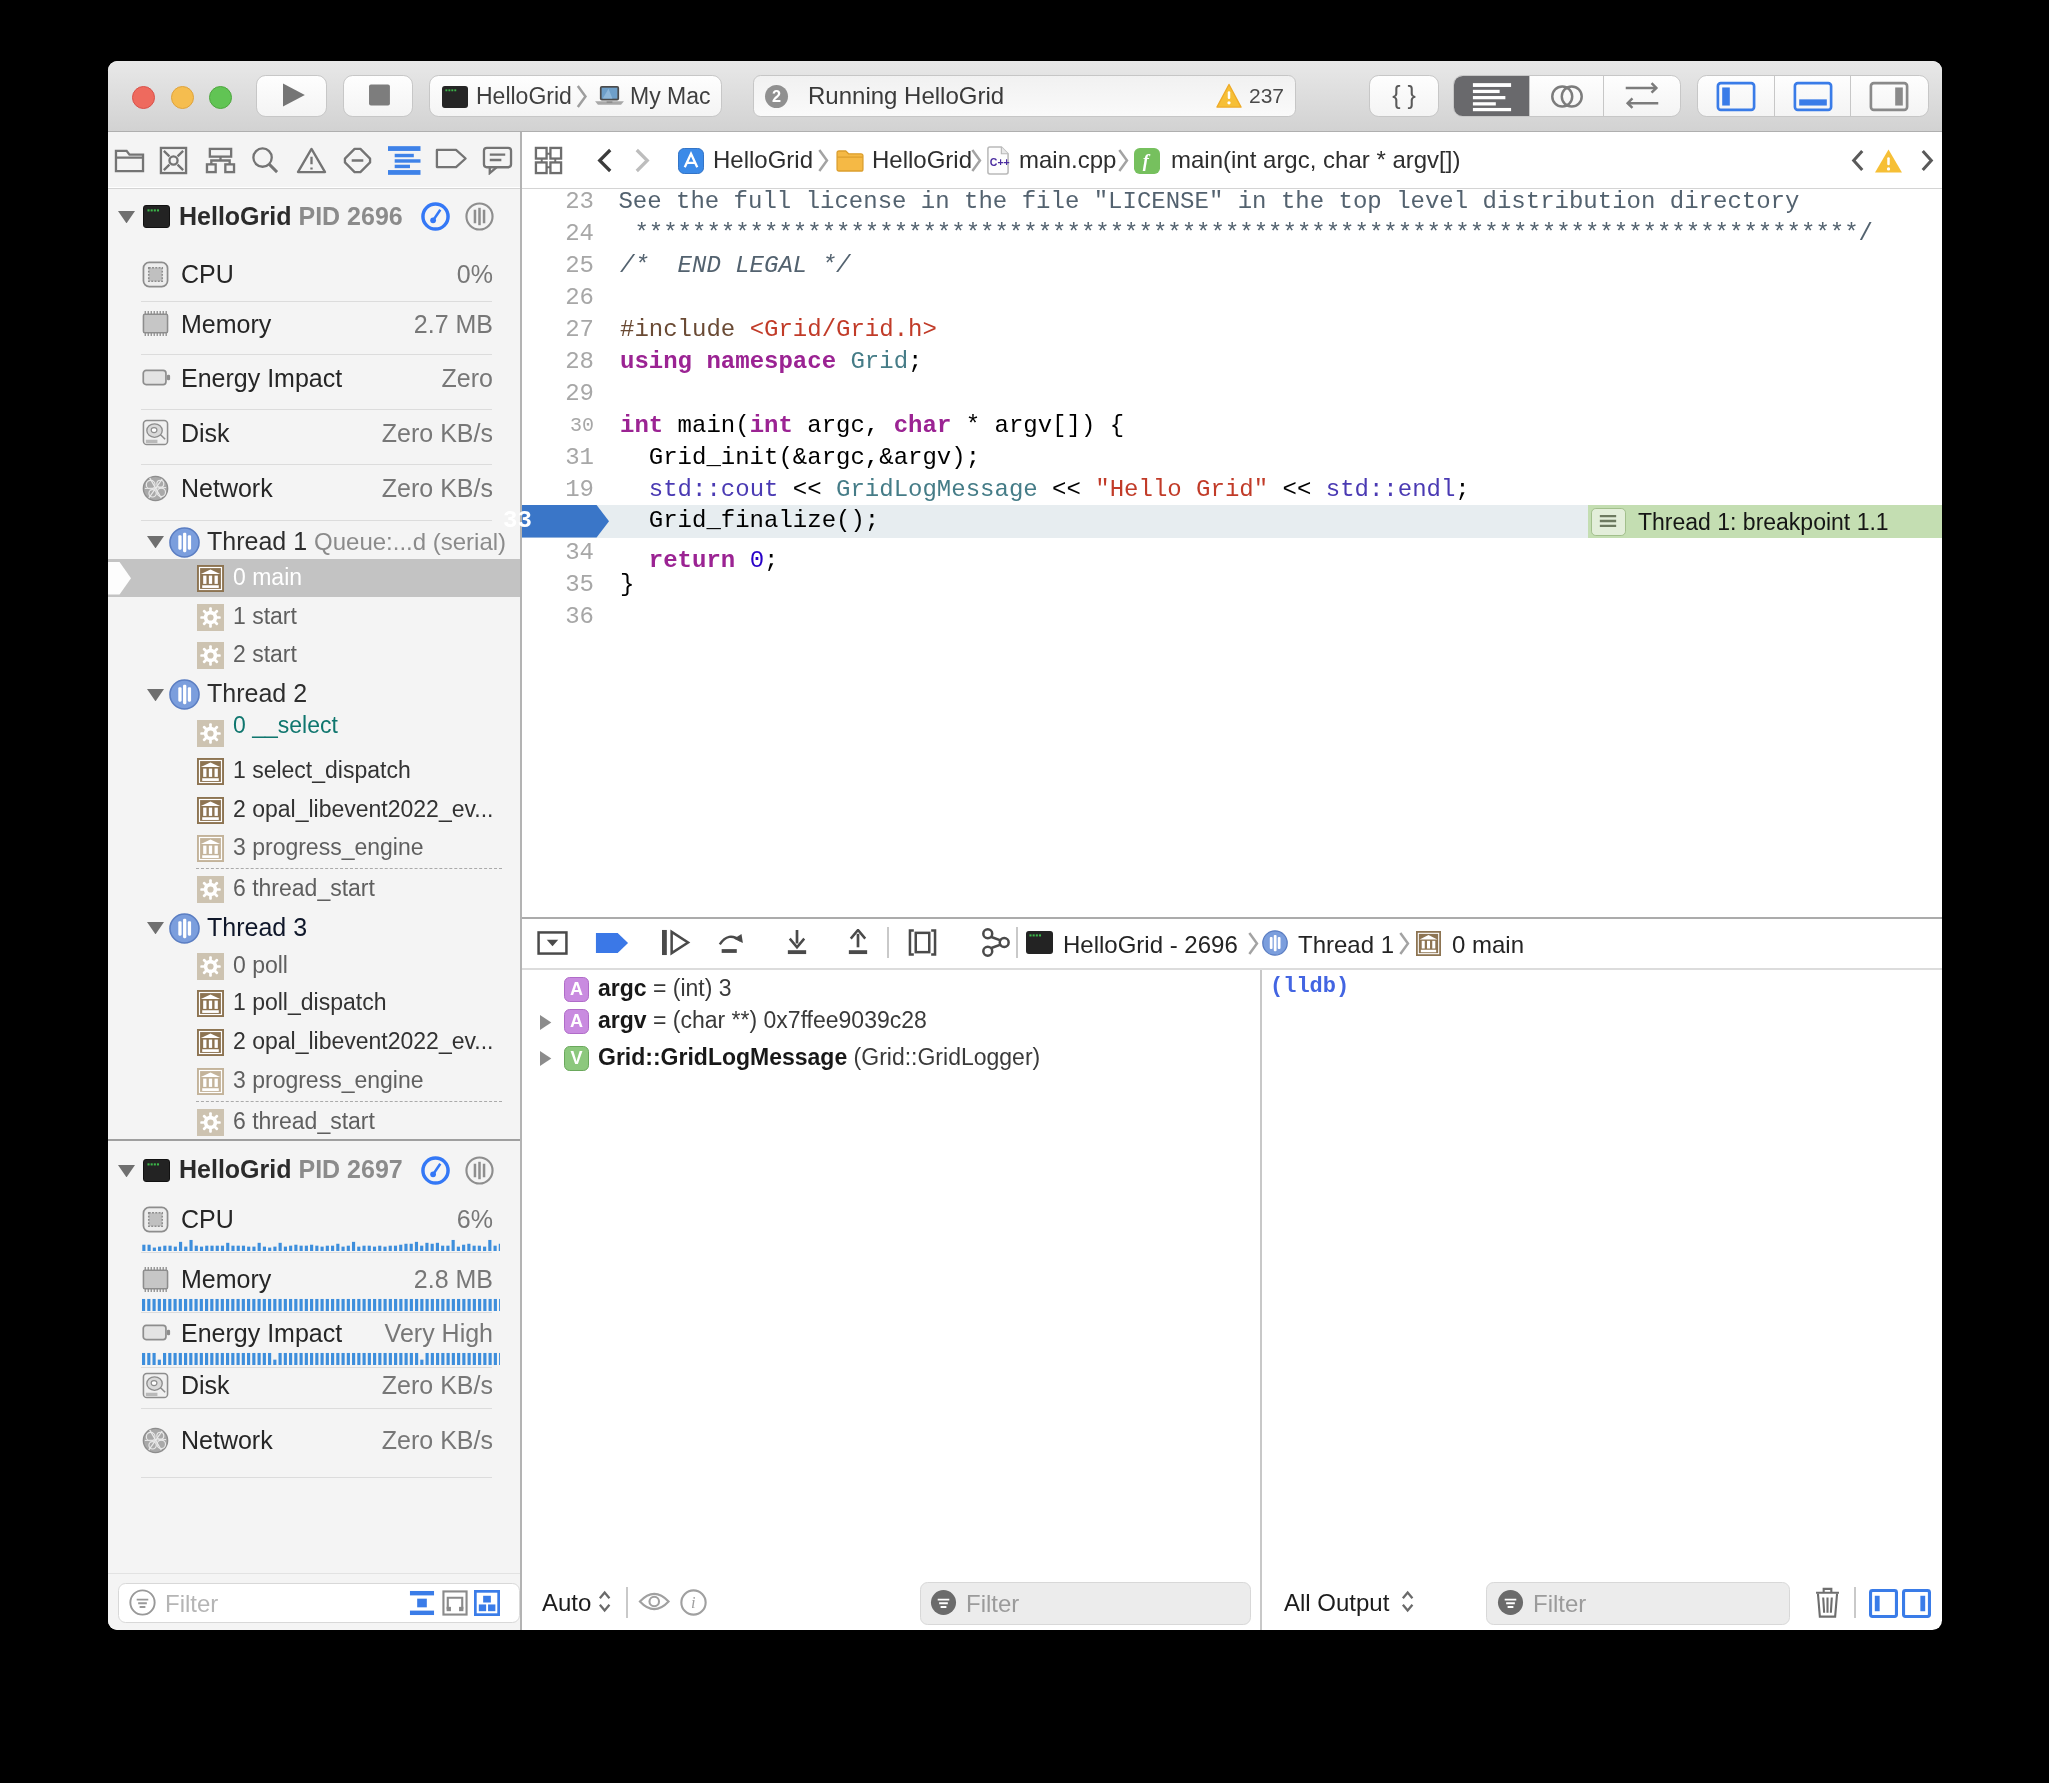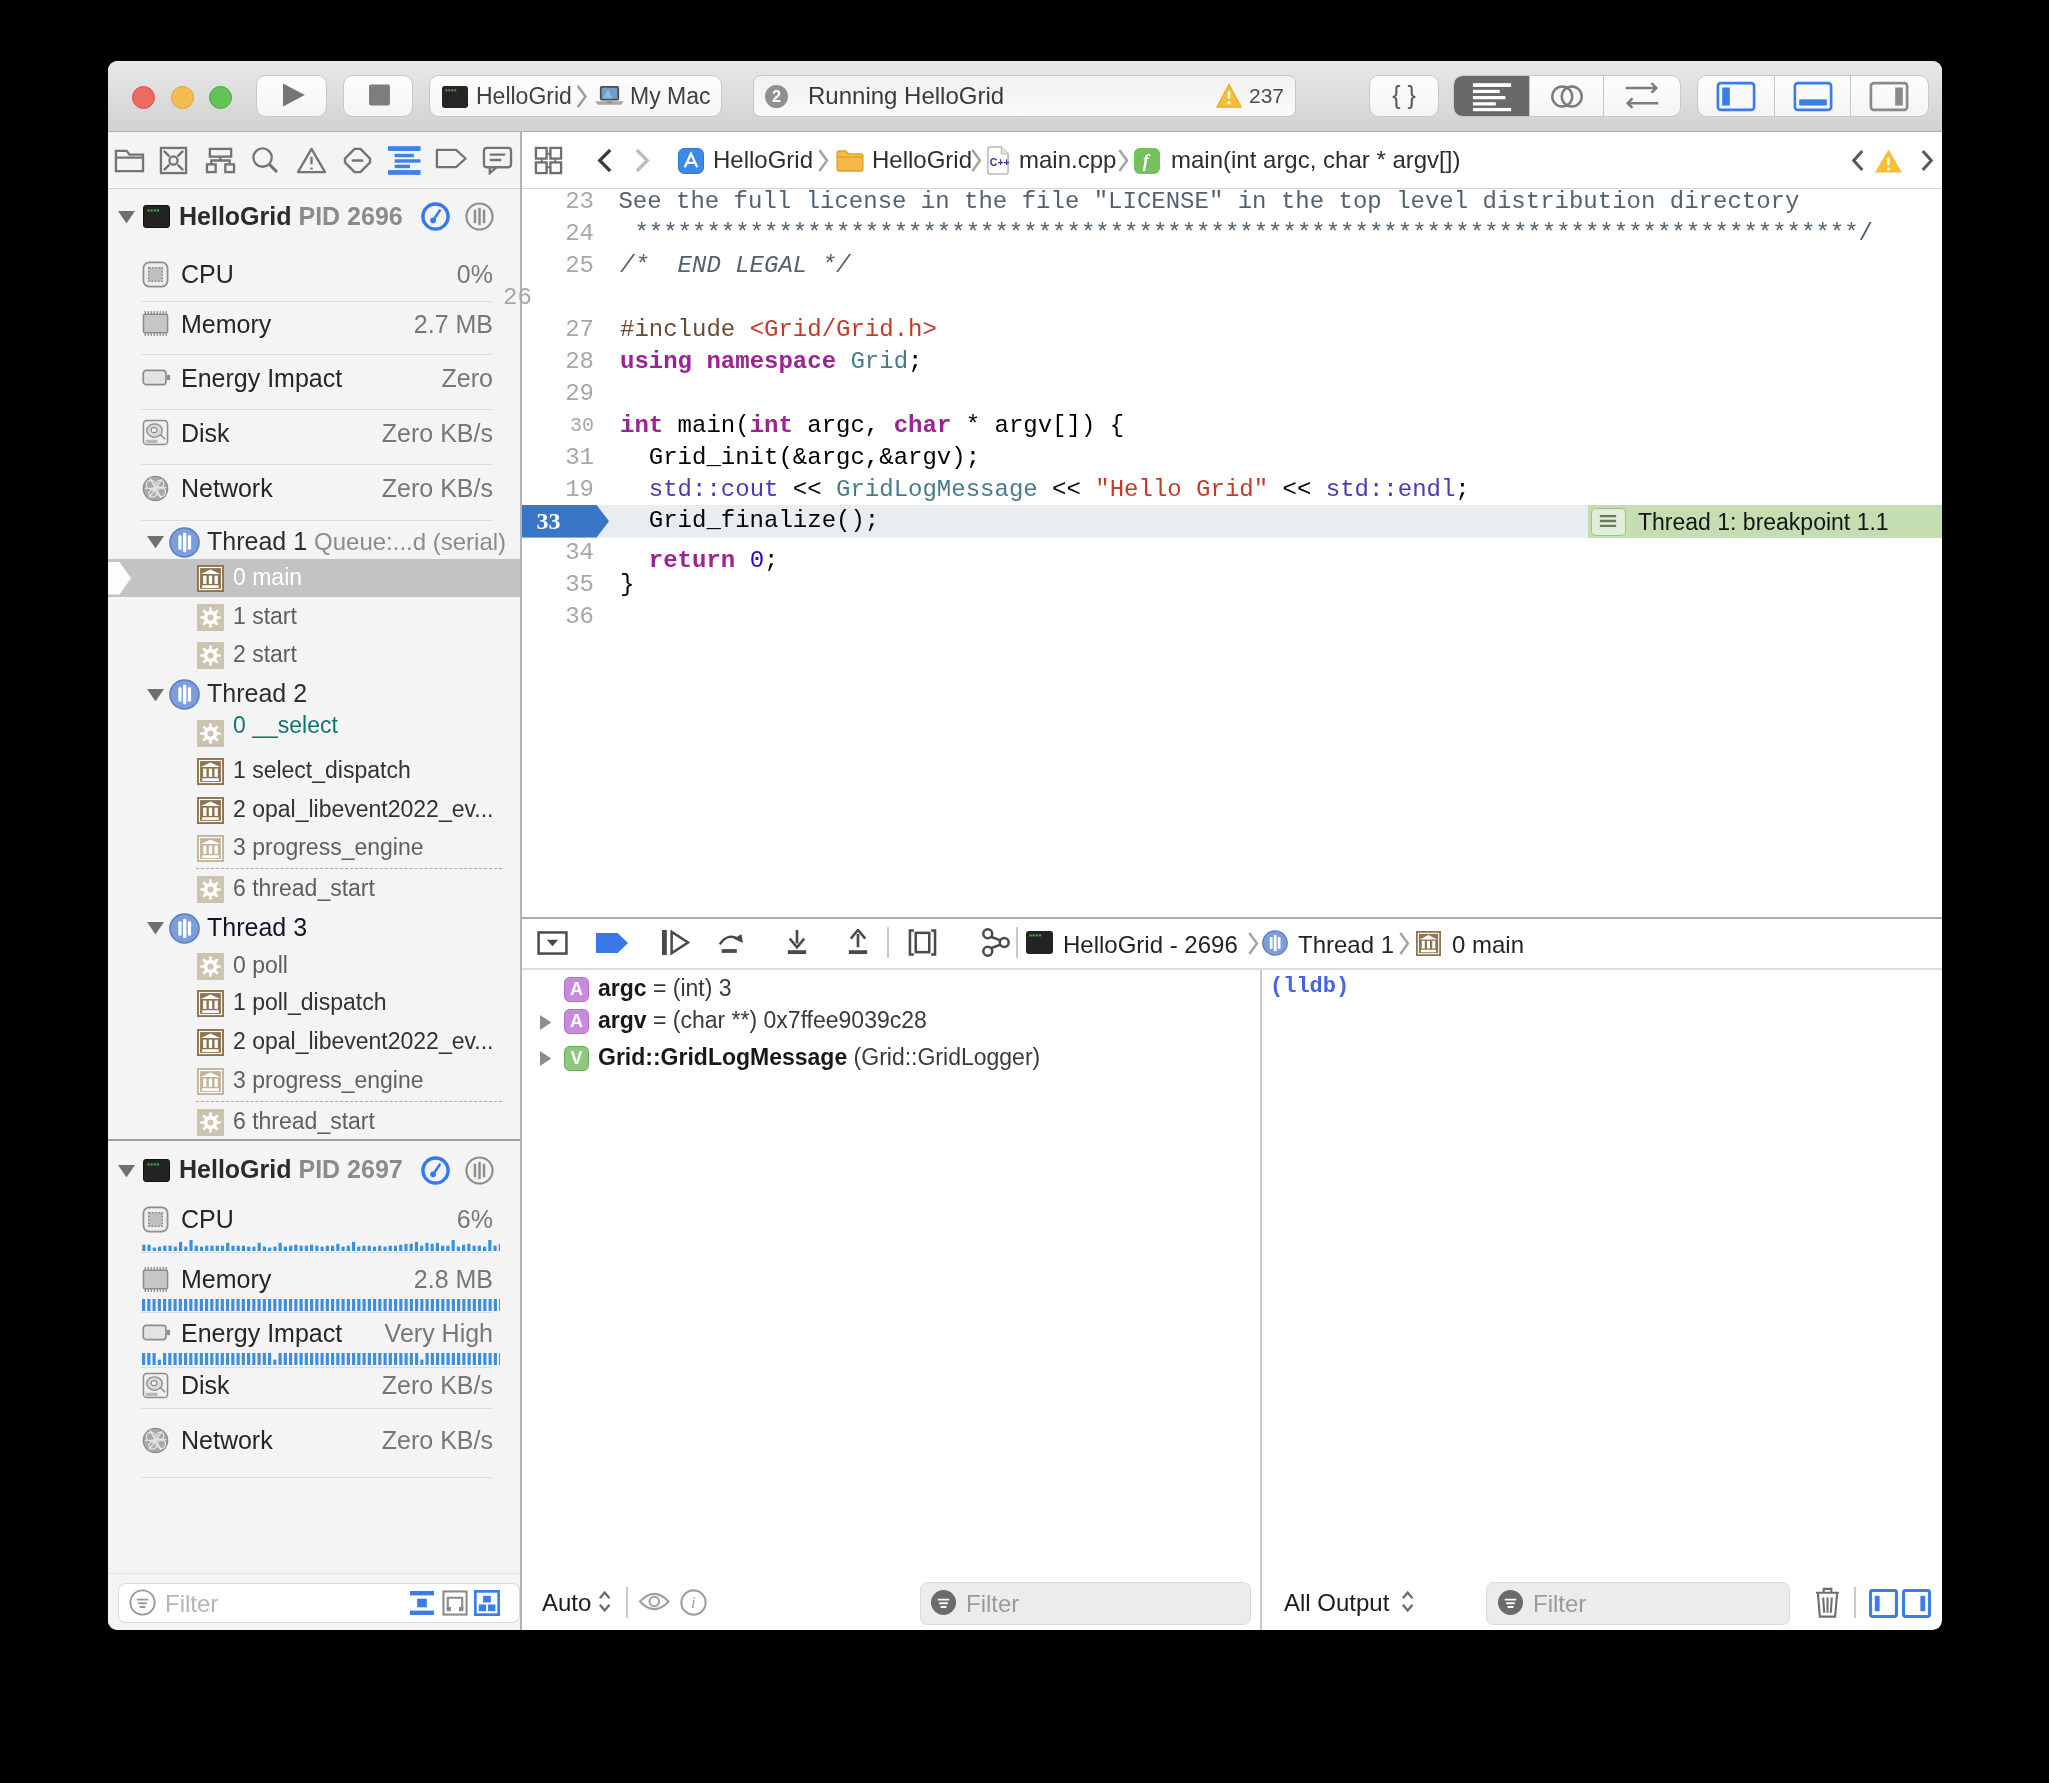--- a/index.html
+++ b/index.html
@@ -1012,33 +1012,33 @@
       <svg width="88" height="32.5" viewBox="0 0 92 34">
         <path d="M0 0 L78 0 L91 17 L78 34 L0 34 Z" fill="#3a76c8"></path>
       </svg>
     </div>
     <div class="a" style="left:395px;top:125px;width:91px;height:32.5px;font-family:'Liberation Mono',monospace;font-size:24px;color:#a7a7a7;text-align:right;line-height:32.5px">23</div>
     <div class="a" style="left:496px;top:125px;height:32.5px;font-family:'Liberation Mono',monospace;font-size:24px;line-height:32.5px;white-space:pre"><span style="color:#53626f">&nbsp;See&nbsp;the&nbsp;full&nbsp;license&nbsp;in&nbsp;the&nbsp;file&nbsp;"LICENSE"&nbsp;in&nbsp;the&nbsp;top&nbsp;level&nbsp;distribution&nbsp;directory</span></div>
     <div class="a" style="left:395px;top:157px;width:91px;height:32.5px;font-family:'Liberation Mono',monospace;font-size:24px;color:#a7a7a7;text-align:right;line-height:32.5px">24</div>
     <div class="a" style="left:512px;top:157px;height:32.5px;font-family:'Liberation Mono',monospace;font-size:24px;line-height:32.5px;white-space:pre"><span style="color:#53626f">&nbsp;*************************************************************************************/</span></div>
     <div class="a" style="left:395px;top:189px;width:91px;height:32.5px;font-family:'Liberation Mono',monospace;font-size:24px;color:#a7a7a7;text-align:right;line-height:32.5px">25</div>
     <div class="a" style="left:512px;top:189px;height:32.5px;font-family:'Liberation Mono',monospace;font-size:24px;line-height:32.5px;white-space:pre"><span style="color:#53626f;font-style:italic">/*&nbsp;&nbsp;END&nbsp;LEGAL&nbsp;*/</span></div>
-    <div class="a" style="left:395px;top:221px;width:91px;height:32.5px;font-family:'Liberation Mono',monospace;font-size:24px;color:#a7a7a7;text-align:left;line-height:32.5px">26</div>
+    <div class="a" style="left:395px;top:221px;width:91px;height:32.5px;font-family:'Liberation Mono',monospace;font-size:24px;color:#a7a7a7;text-align:right;line-height:32.5px">26</div>
     <div class="a" style="left:395px;top:253px;width:91px;height:32.5px;font-family:'Liberation Mono',monospace;font-size:24px;color:#a7a7a7;text-align:right;line-height:32.5px">27</div>
     <div class="a" style="left:512px;top:253px;height:32.5px;font-family:'Liberation Mono',monospace;font-size:24px;line-height:32.5px;white-space:pre"><span style="color:#6a4a34">#include&nbsp;</span><span style="color:#c13b28">&lt;Grid/Grid.h&gt;</span></div>
     <div class="a" style="left:395px;top:285px;width:91px;height:32.5px;font-family:'Liberation Mono',monospace;font-size:24px;color:#a7a7a7;text-align:right;line-height:32.5px">28</div>
     <div class="a" style="left:512px;top:285px;height:32.5px;font-family:'Liberation Mono',monospace;font-size:24px;line-height:32.5px;white-space:pre"><span style="color:#9b2393;font-weight:bold">using</span><span style="color:#000">&nbsp;</span><span style="color:#9b2393;font-weight:bold">namespace</span><span style="color:#000">&nbsp;</span><span style="color:#457c87">Grid</span><span style="color:#000">;</span></div>
     <div class="a" style="left:395px;top:317px;width:91px;height:32.5px;font-family:'Liberation Mono',monospace;font-size:24px;color:#a7a7a7;text-align:right;line-height:32.5px">29</div>
     <div class="a" style="left:395px;top:349px;width:91px;height:32.5px;font-family:'Liberation Mono',monospace;font-size:20px;color:#a7a7a7;text-align:right;line-height:32.5px">30</div>
     <div class="a" style="left:512px;top:349px;height:32.5px;font-family:'Liberation Mono',monospace;font-size:24px;line-height:32.5px;white-space:pre"><span style="color:#9b2393;font-weight:bold">int</span><span style="color:#000">&nbsp;main(</span><span style="color:#9b2393;font-weight:bold">int</span><span style="color:#000">&nbsp;argc,&nbsp;</span><span style="color:#9b2393;font-weight:bold">char</span><span style="color:#000">&nbsp;*&nbsp;argv[])&nbsp;{</span></div>
     <div class="a" style="left:395px;top:381px;width:91px;height:32.5px;font-family:'Liberation Mono',monospace;font-size:24px;color:#a7a7a7;text-align:right;line-height:32.5px">31</div>
     <div class="a" style="left:512px;top:381px;height:32.5px;font-family:'Liberation Mono',monospace;font-size:24px;line-height:32.5px;white-space:pre"><span style="color:#000">&nbsp;&nbsp;Grid_init(&amp;argc,&amp;argv);</span></div>
     <div class="a" style="left:395px;top:413px;width:91px;height:32.5px;font-family:'Liberation Mono',monospace;font-size:24px;color:#a7a7a7;text-align:right;line-height:32.5px">19</div>
     <div class="a" style="left:512px;top:413px;height:32.5px;font-family:'Liberation Mono',monospace;font-size:24px;line-height:32.5px;white-space:pre"><span style="color:#000">&nbsp;&nbsp;</span><span style="color:#4a3ab3">std::cout</span><span style="color:#000">&nbsp;&lt;&lt;&nbsp;</span><span style="color:#457c87">GridLogMessage</span><span style="color:#000">&nbsp;&lt;&lt;&nbsp;</span><span style="color:#c13b28">"Hello&nbsp;Grid"</span><span style="color:#000">&nbsp;&lt;&lt;&nbsp;</span><span style="color:#4a3ab3">std::endl</span><span style="color:#000">;</span></div>
-    <div class="a" style="left:395px;top:444px;width:91px;height:38px;font-family:Liberation Serif, serif;font-size:24px;color:#ffffff;font-weight:bold;text-align:center;line-height:32.5px">33</div>
+    <div class="a" style="left:395px;top:444px;width:91px;height:38px;font-family:Liberation Mono, monospace;font-size:24px;color:#ffffff;font-weight:bold;text-align:left;line-height:32.5px">33</div>
     <div class="a" style="left:512px;top:444px;height:32.5px;font-family:'Liberation Mono',monospace;font-size:24px;line-height:32.5px;white-space:pre"><span style="color:#000">&nbsp;&nbsp;Grid_finalize();</span></div>
     <div class="a" style="left:395px;top:476px;width:91px;height:32.5px;font-family:'Liberation Mono',monospace;font-size:24px;color:#a7a7a7;text-align:right;line-height:32.5px">34</div>
     <div class="a" style="left:512px;top:484px;height:32.5px;font-family:'Liberation Mono',monospace;font-size:24px;line-height:32.5px;white-space:pre"><span style="color:#000">&nbsp;&nbsp;</span><span style="color:#9b2393;font-weight:bold">return</span><span style="color:#000">&nbsp;</span><span style="color:#2800c8">0</span><span style="color:#000">;</span></div>
     <div class="a" style="left:395px;top:508px;width:91px;height:32.5px;font-family:'Liberation Mono',monospace;font-size:24px;color:#a7a7a7;text-align:right;line-height:32.5px">35</div>
     <div class="a" style="left:512px;top:508px;height:32.5px;font-family:'Liberation Mono',monospace;font-size:24px;line-height:32.5px;white-space:pre"><span style="color:#000">}</span></div>
     <div class="a" style="left:395px;top:540px;width:91px;height:32.5px;font-family:'Liberation Mono',monospace;font-size:24px;color:#a7a7a7;text-align:right;line-height:32.5px">36</div>
     <div class="a" style="left:414px;top:856px;width:1420px;height:1.9px;background:#ababab"></div>
     <div class="a" style="left:414px;top:907px;width:1420px;height:1.9px;background:#dcdcdc"></div>
     <div class="a" style="left:429px;top:870px">
       <svg width="31" height="24" viewBox="0 0 32 25">

